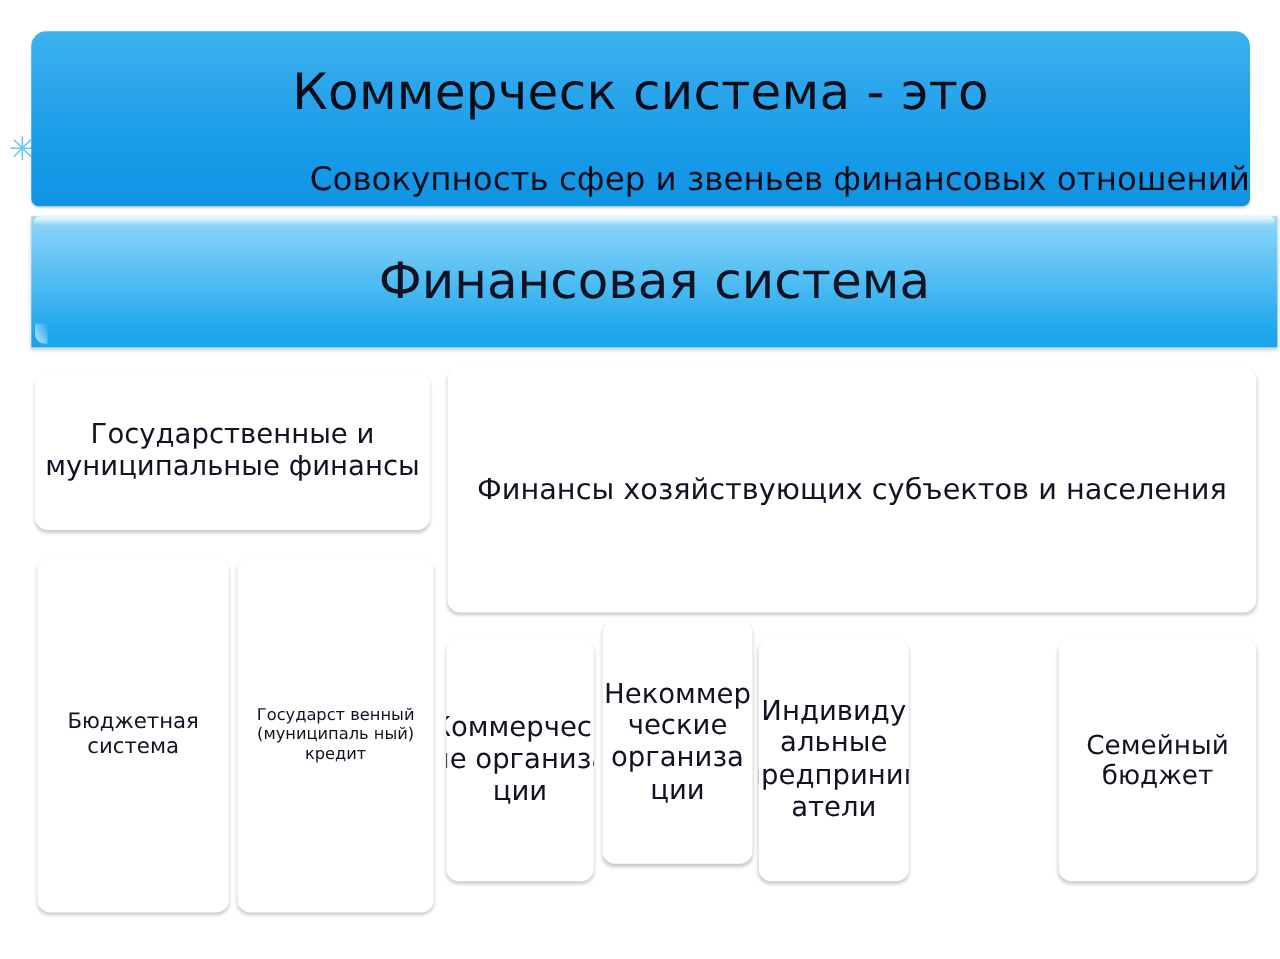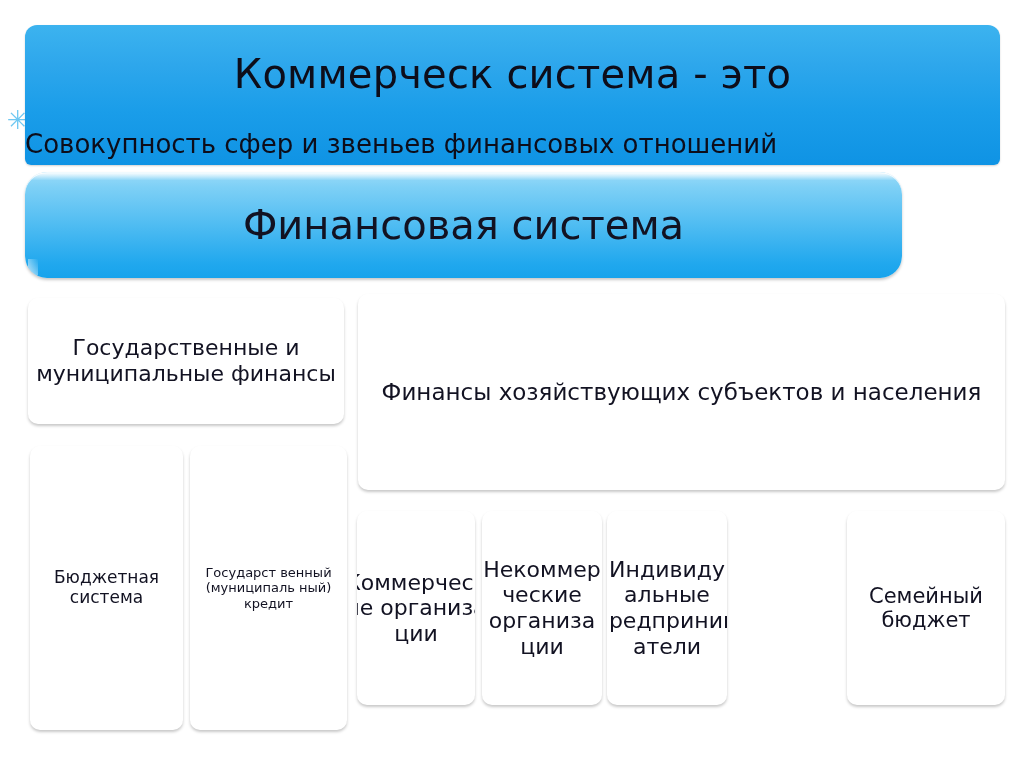--- a/index.html
+++ b/index.html
@@ -48,21 +48,21 @@
     font-weight: 400;
     letter-spacing: 0.2px;
     color: #0d0d1a;
     line-height: 1.05;
   }
   .header-sub {
     position: absolute;
     left: 0;
     top: 104px;
     width: 100%;
-    text-align: left;
+    text-align: right;
     font-size: 26px;
     font-weight: 400;
     color: #0d0d1a;
   }
   .bullet-asterisk {
     position: absolute;
     left: 6px;
     top: 105px;
     width: 24px;
     height: 30px;
@@ -116,23 +116,23 @@
   .node .txt {
     position: relative;
     z-index: 2;
     line-height: 1.16;
   }
 
   
   .node-title {
     left: 25px;
     top: 172px;
-    width: 877px;
+    width: 997px;
     height: 106px;
-    border-radius: 22px;
+    border-radius: 0;
     background: linear-gradient(to bottom,
                 #9adbf8 0%,
                 #7ed0f6 14%,
                 #4fbcf2 50%,
                 #21a8ee 86%,
                 #17a3ec 100%);
   }
   .node-title .txt {
     font-size: 40px;
     font-weight: 400;
@@ -175,21 +175,21 @@
 
   
   .node-comm {
     left: 357px;
     top: 511px;
     width: 118px;
     height: 194px;
   }
   .node-noncomm {
     left: 482px;
-    top: 511px;
+    top: 497px;
     width: 120px;
     height: 194px;
   }
   .node-ip {
     left: 607px;
     top: 511px;
     width: 120px;
     height: 194px;
   }
   .node-family {

